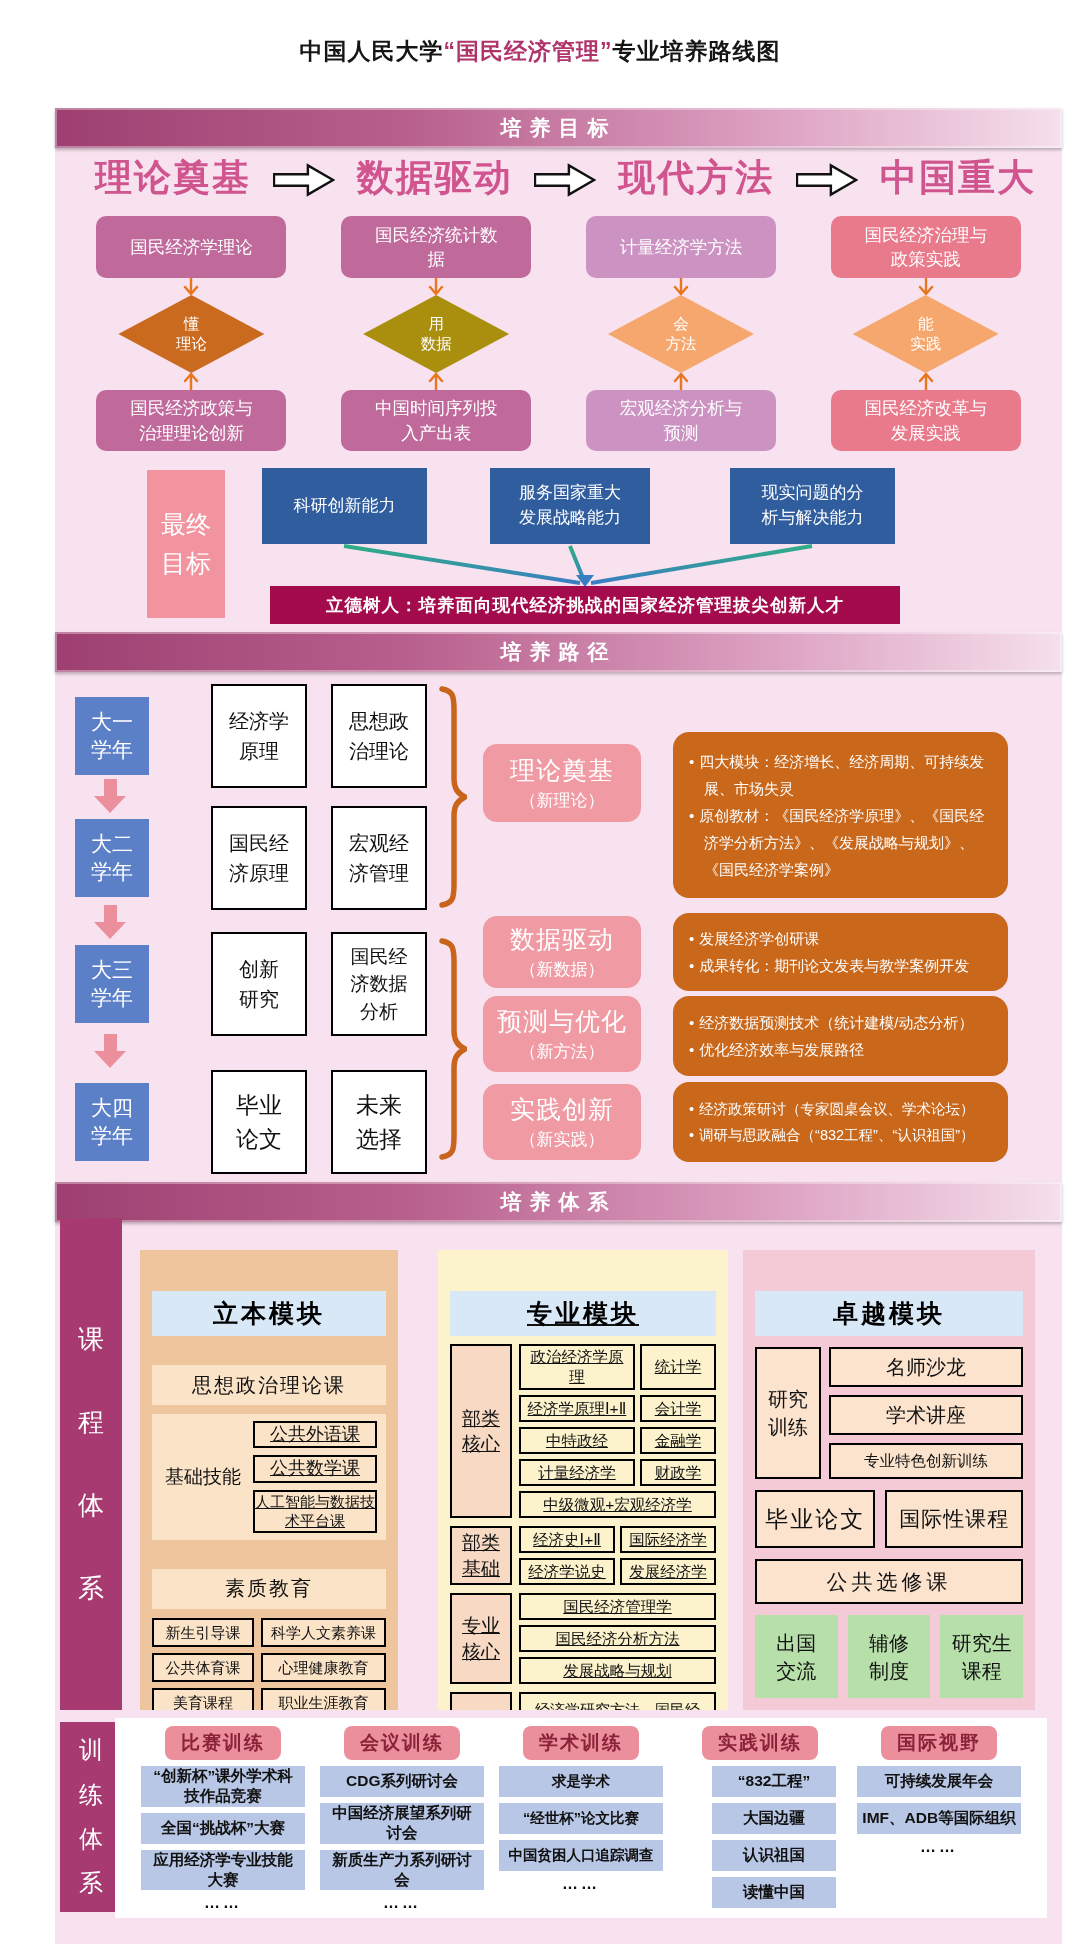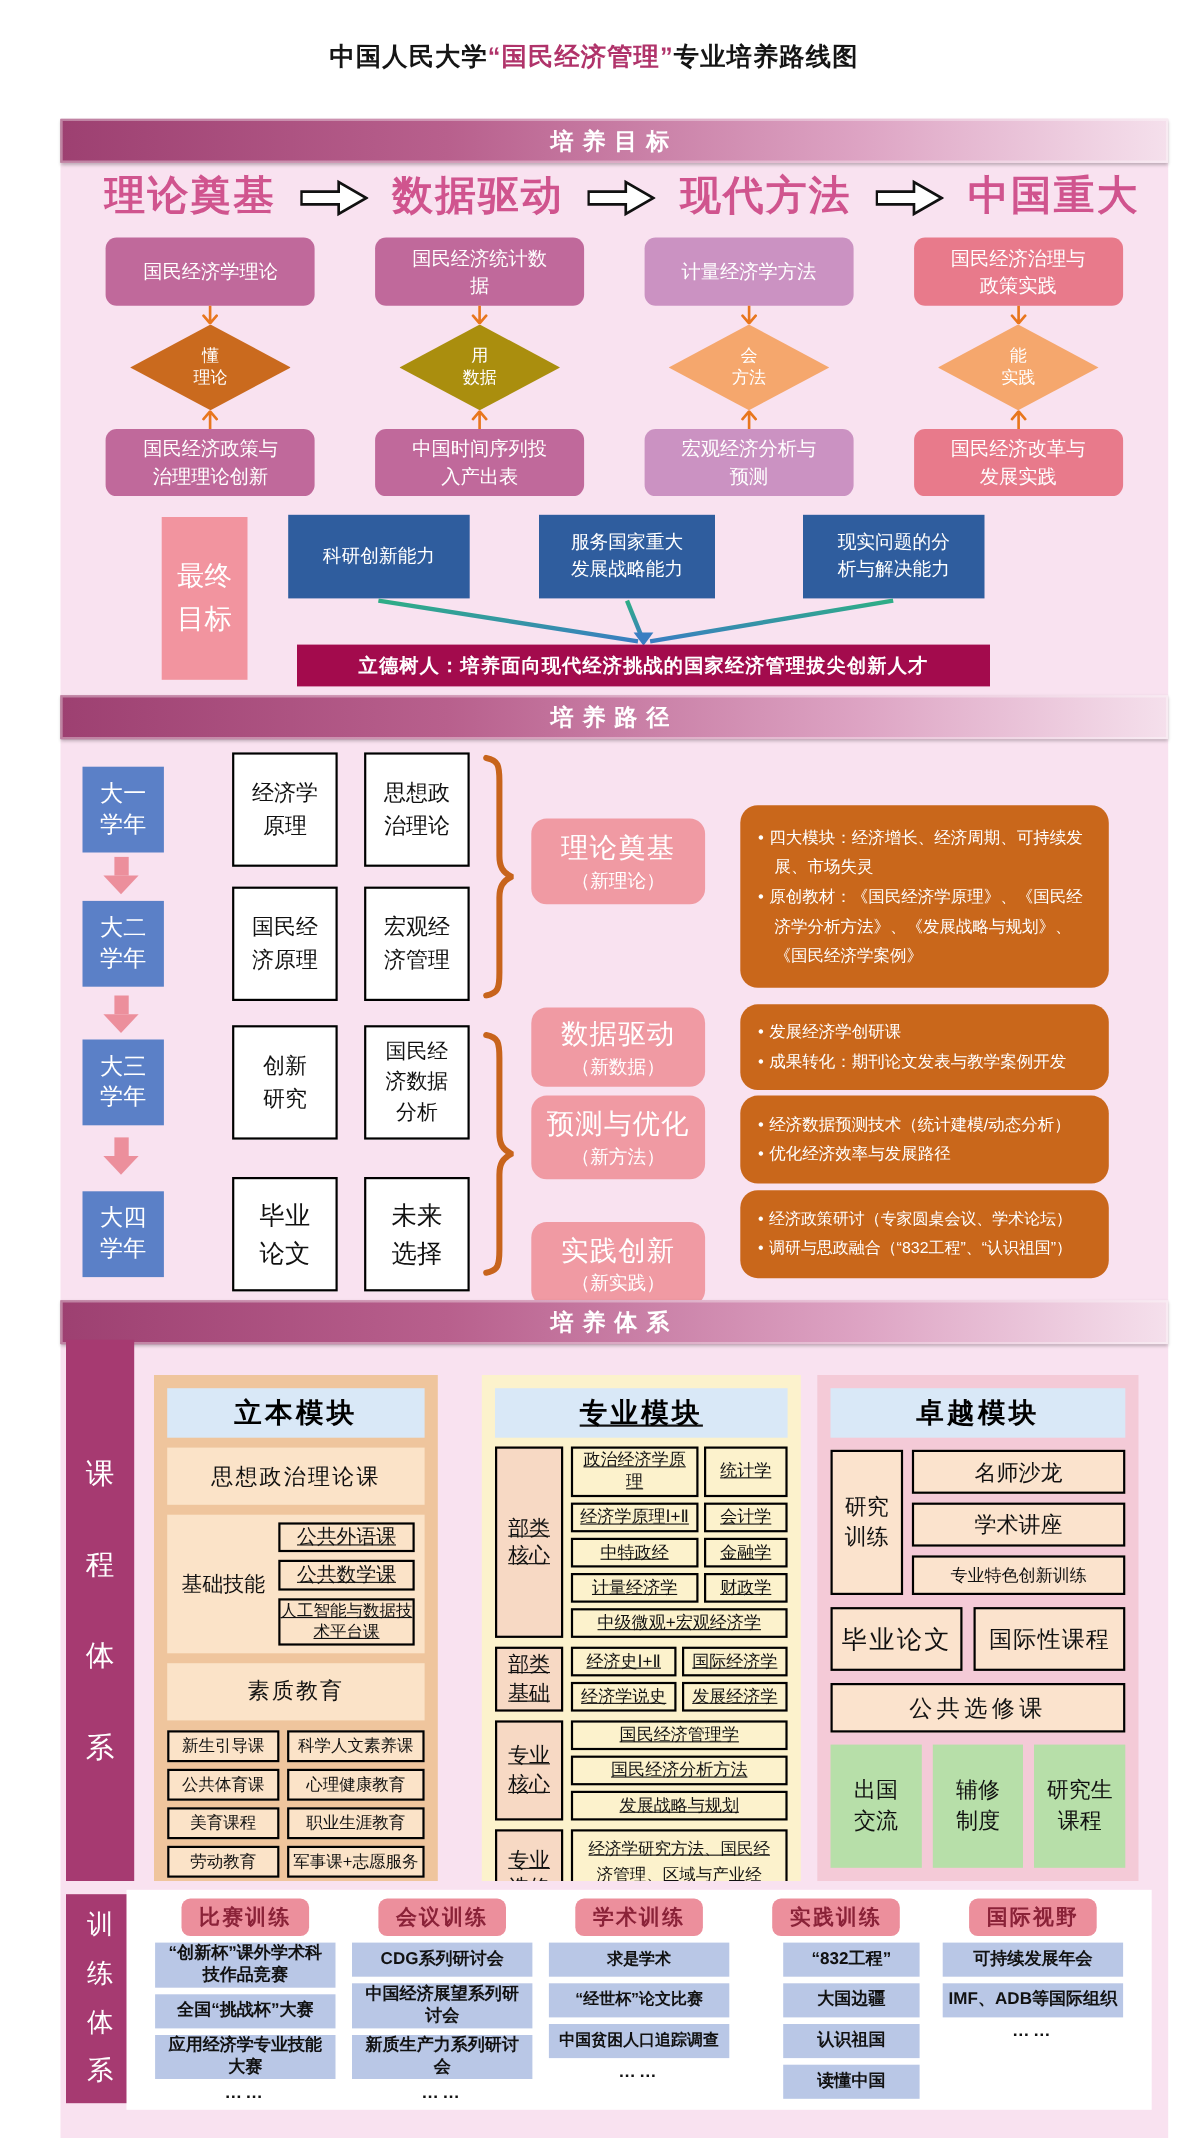--- a/index.html
+++ b/index.html
@@ -60,42 +60,42 @@
   #row2 .wbox.t3 { font-size:19px; line-height:1.45; }
   #row3 .wbox { font-size:23px; }
   .parrow { position:absolute; left:39px; width:32px; }
   #pa0 { top:147px; } #pa1 { top:273px; } #pa2 { top:402px; }
   .parrow .shaft { width:13px; height:17px; background:#ec8f9c; margin:0 auto; }
   .parrow .head  { width:0; height:0; border-left:16px solid transparent; border-right:16px solid transparent; border-top:17px solid #ec8f9c; }
   .brace { position:absolute; left:380px; width:32px; }
   #brace0 { top:54px; height:222px; } #brace1 { top:306px; height:222px; }
   .stage { position:absolute; left:428px; width:158px; background:#f09aa3; border-radius:14px; color:#fff;
     display:flex; flex-direction:column; align-items:center; justify-content:center; gap:2px; }
-  #st0 { top:112px; height:78px; } #st1 { top:284px; height:72px; } #st2 { top:364px; height:76px; } #st3 { top:452px; height:76px;margin-top:27px; }
+  #st0 { top:112px; height:78px; } #st1 { top:284px; height:72px; } #st2 { top:364px; height:76px; } #st3 { top:452px; height:76px; }
   .stage-t { font-size:25px; letter-spacing:1px; } .stage-s { font-size:17px; }
   .detail { position:absolute; left:618px; width:335px; background:#c9671b; border-radius:16px; color:#fff;
     padding:8px 16px; display:flex; flex-direction:column; justify-content:center; }
   #dt0 { top:100px; height:166px; } #dt1 { top:281px; height:78px; } #dt2 { top:364px; height:80px; } #dt3 { top:450px; height:80px; }
   .dline { font-size:15px; line-height:1.8; padding-left:15px; text-indent:-15px; }
   .dline::before { content:"•"; margin-right:5px; }
   #dt3 .dline { font-size:14.5px; }
 
   
   .vbar { position:absolute; left:5px; width:62px; background:#a63a71; color:#fff; display:flex; align-items:center; justify-content:center; }
   #vb-course { top:36px; height:492px; }
   #vb-course span { width:27px; word-break:break-all; font-size:26px; line-height:3.2; text-align:center; }
   #vb-training { top:540px; height:190px; }
   #vb-training span { width:25px; word-break:break-all; font-size:24px; line-height:1.85; text-align:center; }
   .mod { position:absolute; top:68px; height:460px; padding:12px; display:flex; flex-direction:column; gap:9px; overflow:hidden; }
   #mod-liben   { left:85px;  width:258px; background:#efc59d; }
   #mod-zhuanye { left:383px; width:290px; background:#fcf2cc; gap:8px;text-decoration:underline; }
   #mod-zhuoyue { left:688px; width:292px; background:#f4cad7; gap:11px; }
   .mod-h { height:45px; flex:none; background:#d9e8f7; color:#000; font-size:25px; font-weight:bold; letter-spacing:3px;
-    display:flex; align-items:center; justify-content:center; }
-  .strip { height:52px; flex:none; background:#fbe3c8; font-size:20px; letter-spacing:2px; display:flex; align-items:center; justify-content:center; }
+    display:flex; align-items:center; justify-content:center;margin-top:29px; }
+  .strip { height:40px; flex:none; background:#fbe3c8; font-size:20px; letter-spacing:2px; display:flex; align-items:center; justify-content:center;margin-top:20px; }
   .skills { flex:1; background:#fbe3c8; display:flex; padding:7px 9px; gap:8px; }
   .skills-label { width:84px; flex:none; font-size:19px; display:flex; align-items:center; justify-content:center; }
   .skills-col { flex:1; display:flex; flex-direction:column; gap:7px; }
   .bbox { border:2.5px solid #000; background:#fbe3c8; display:flex; align-items:center; justify-content:center; text-align:center; line-height:1.3; }
   .skills-col .bbox { flex:1; font-size:18px;text-decoration:underline; }
   .skills-col .bbox.two-line { font-size:15px; }
   .qgrid { flex:none; display:grid; grid-template-columns:102px 1fr; gap:6px 7px; }
   .qgrid .bbox { height:29px; font-size:15px; }
   .grp { display:flex; gap:7px; flex:none; }
   .grp-label { border:2.5px solid #000; background:#f7d9c4; width:62px; flex:none; font-size:19px; line-height:1.35;

